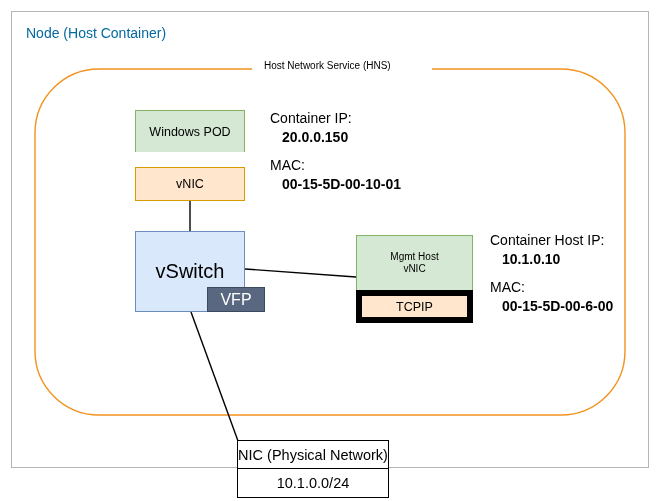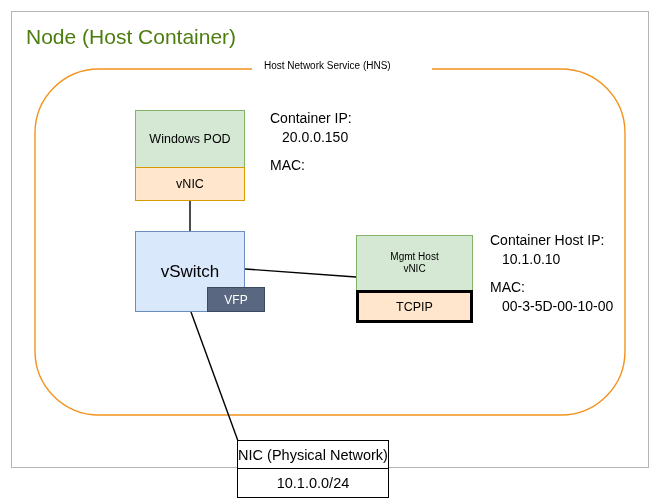--- a/index.html
+++ b/index.html
@@ -28,22 +28,22 @@
     width: 638px;
     height: 457px;
     border: 1px solid #b5b5b5;
     box-sizing: border-box;
     background: #ffffff;
   }
   .node-title {
     position: absolute;
     left: 26px;
     top: 25px;
-    font-size: 21px;
-    color: #4d7c0f;
+    font-size: 14px;
+    color: #0369a1;
     white-space: nowrap;
   }
 
   
   .hns-svg {
     position: absolute;
     left: 0;
     top: 0;
     width: 661px;
     height: 501px;
@@ -68,21 +68,21 @@
     align-items: center;
     justify-content: center;
     text-align: center;
     color: #000000;
   }
 
   .pod-green {
     left: 135px;
     top: 110px;
     width: 110px;
-    height: 57px;
+    height: 42px;
     background: #d5e8d4;
     border: 1px solid #82b366;
     border-bottom: none;
     font-size: 12.5px;
   }
   .pod-vnic {
     left: 135px;
     top: 167px;
     width: 110px;
     height: 34px;
@@ -91,51 +91,51 @@
     font-size: 12.5px;
   }
 
   .vswitch {
     left: 135px;
     top: 231px;
     width: 110px;
     height: 81px;
     background: #dae8fc;
     border: 1px solid #6c8ebf;
-    font-size: 17px;
+    font-size: 20px;
   }
   .vfp {
     left: 207px;
     top: 287px;
     width: 58px;
     height: 25px;
     background: #596780;
     border: 1px solid #3b4a5e;
     color: #ffffff;
-    font-size: 12px;
+    font-size: 16px;
   }
 
   .mgmt-green {
     left: 356px;
     top: 235px;
     width: 117px;
     height: 55px;
     background: #d5e8d4;
     border: 1px solid #82b366;
     border-bottom: none;
     font-size: 10px;
     line-height: 1.25;
   }
   .mgmt-tcpip {
     left: 356px;
     top: 290px;
     width: 117px;
     height: 33px;
     background: #ffe6cc;
-    border: 3px solid #000000;
+    border: 6px solid #000000;
     font-size: 12.5px;
   }
 
   
   .nic-table {
     position: absolute;
     left: 237px;
     top: 440px;
     width: 152px;
     height: 58px;
@@ -160,20 +160,21 @@
   .annot {
     position: absolute;
     color: #000000;
     font-size: 14px;
     white-space: nowrap;
   }
   .annot .val {
     display: block;
     padding-left: 12px;
     margin-top: 3px;
+    font-weight: bold;
   }
   .annot .grp2 {
     margin-top: 12px;
   }
 
   .annot-pod  { left: 270px; top: 110px; }
   .annot-host { left: 490px; top: 232px; }
 </style>
 </head>
 <body>
@@ -212,22 +213,23 @@
 
   <div class="nic-table">
     <div class="nic-row top">NIC (Physical Network)</div>
     <div class="nic-row">10.1.0.0/24</div>
   </div>
 
   <div class="annot annot-pod">
     <span>Container IP:</span>
     <span class="val">20.0.0.150</span>
     <span class="grp2" style="display:block">MAC:</span>
+    <span class="val">00-15-5D-00-10-01</span>
   </div>
 
   <div class="annot annot-host">
     <span>Container Host IP:</span>
     <span class="val">10.1.0.10</span>
     <span class="grp2" style="display:block">MAC:</span>
-    <span class="val">00-3-5D-00-10-00</span>
+    <span class="val">00-15-5D-00-6-00</span>
   </div>
 
 </div>
 
 </body></html>

